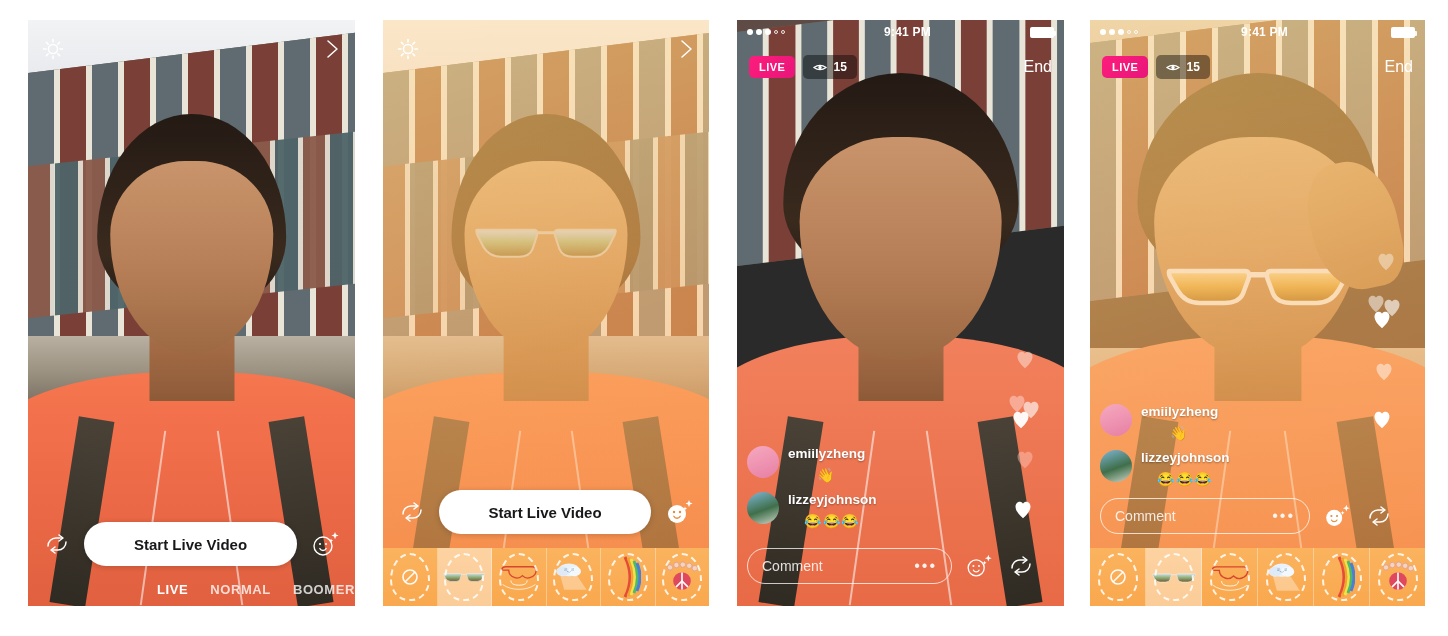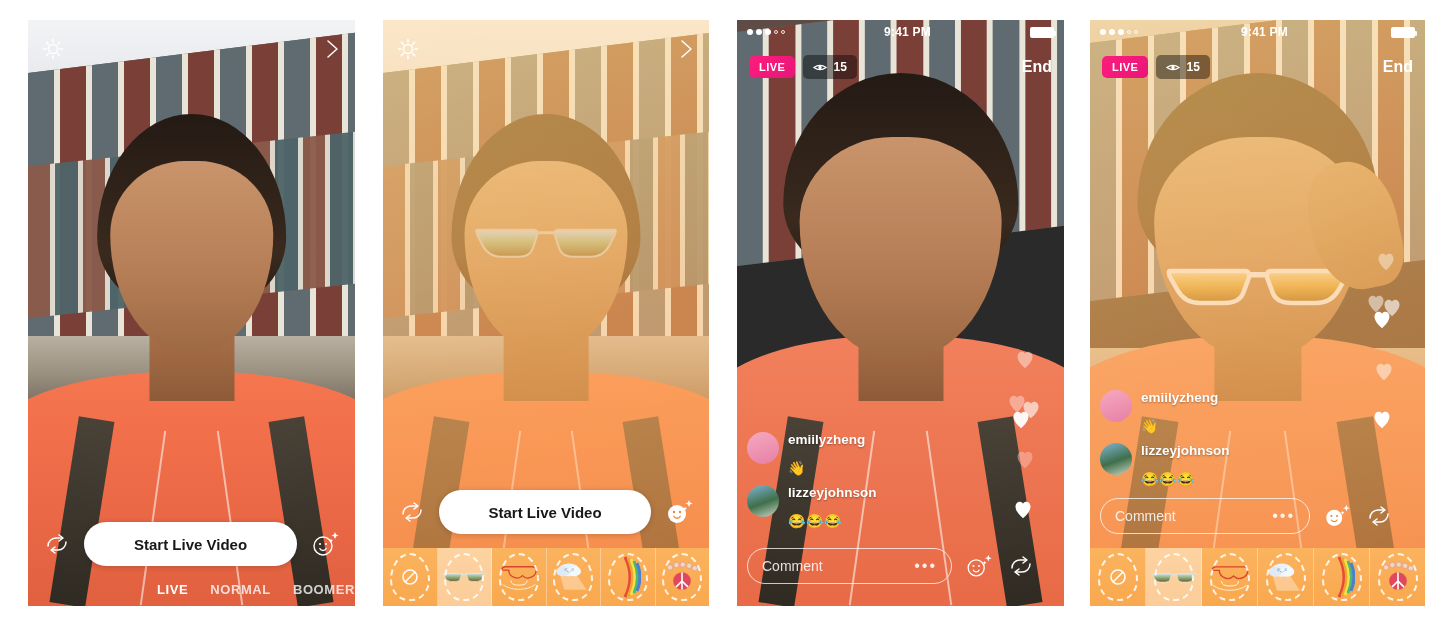--- a/index.html
+++ b/index.html
@@ -138,21 +138,21 @@
   .topbar-left { display: flex; align-items: center; gap: 8px; }
   .live-badge {
     background: linear-gradient(135deg,#fd1d7c,#e8157a);
     color: #fff; font-size: 11px; font-weight: bold; letter-spacing: .5px;
     padding: 5px 10px; border-radius: 5px;
   }
   .viewers {
     background: rgba(0,0,0,.42); color: #fff; font-size: 12px; font-weight: bold;
     padding: 5px 10px; border-radius: 5px; display: flex; align-items: center; gap: 6px;
   }
-  .end-btn { color: #fff; font-size: 16px; font-weight: bold; }
+  .end-btn { color: #fff; font-size: 16px; font-weight: normal; }
 
   .gear-btn { width: 26px; height: 26px; }
   .chev-btn { width: 22px; height: 26px; }
 
   
   .composer {
     position: absolute; left: 0; right: 0;
     display: flex; align-items: center; justify-content: space-between;
     padding: 0 14px; z-index: 9; margin-top: 45px;
   }
@@ -176,21 +176,21 @@
   .comments {
     position: absolute; left: 10px; z-index: 9;
     display: flex; flex-direction: column; gap: 10px;
   }
   .comment { display: flex; gap: 9px; align-items: flex-start; }
   .avatar {
     width: 32px; height: 32px; border-radius: 50%; flex: none; overflow: hidden;
     background: linear-gradient(160deg,#f6a9c0,#e77fa4);
   }
   .avatar.two { background: linear-gradient(160deg,#7fb7d8,#3f6f4a 55%,#cfd6c9); }
-  .comment-body { display: flex; flex-direction: column; gap: 14px; }
+  .comment-body { display: flex; flex-direction: column; gap: 7px; align-items: center; }
   .c-user {
     color: #fff; font-size: 13.5px; font-weight: bold;
     text-shadow: 0 1px 2px rgba(0,0,0,.35);
   }
   .c-text { font-size: 14px; line-height: 1; letter-spacing: 1px; }
 
   .commentbar {
     position: absolute; left: 10px; z-index: 9;
     display: flex; align-items: center; gap: 12px;
   }

